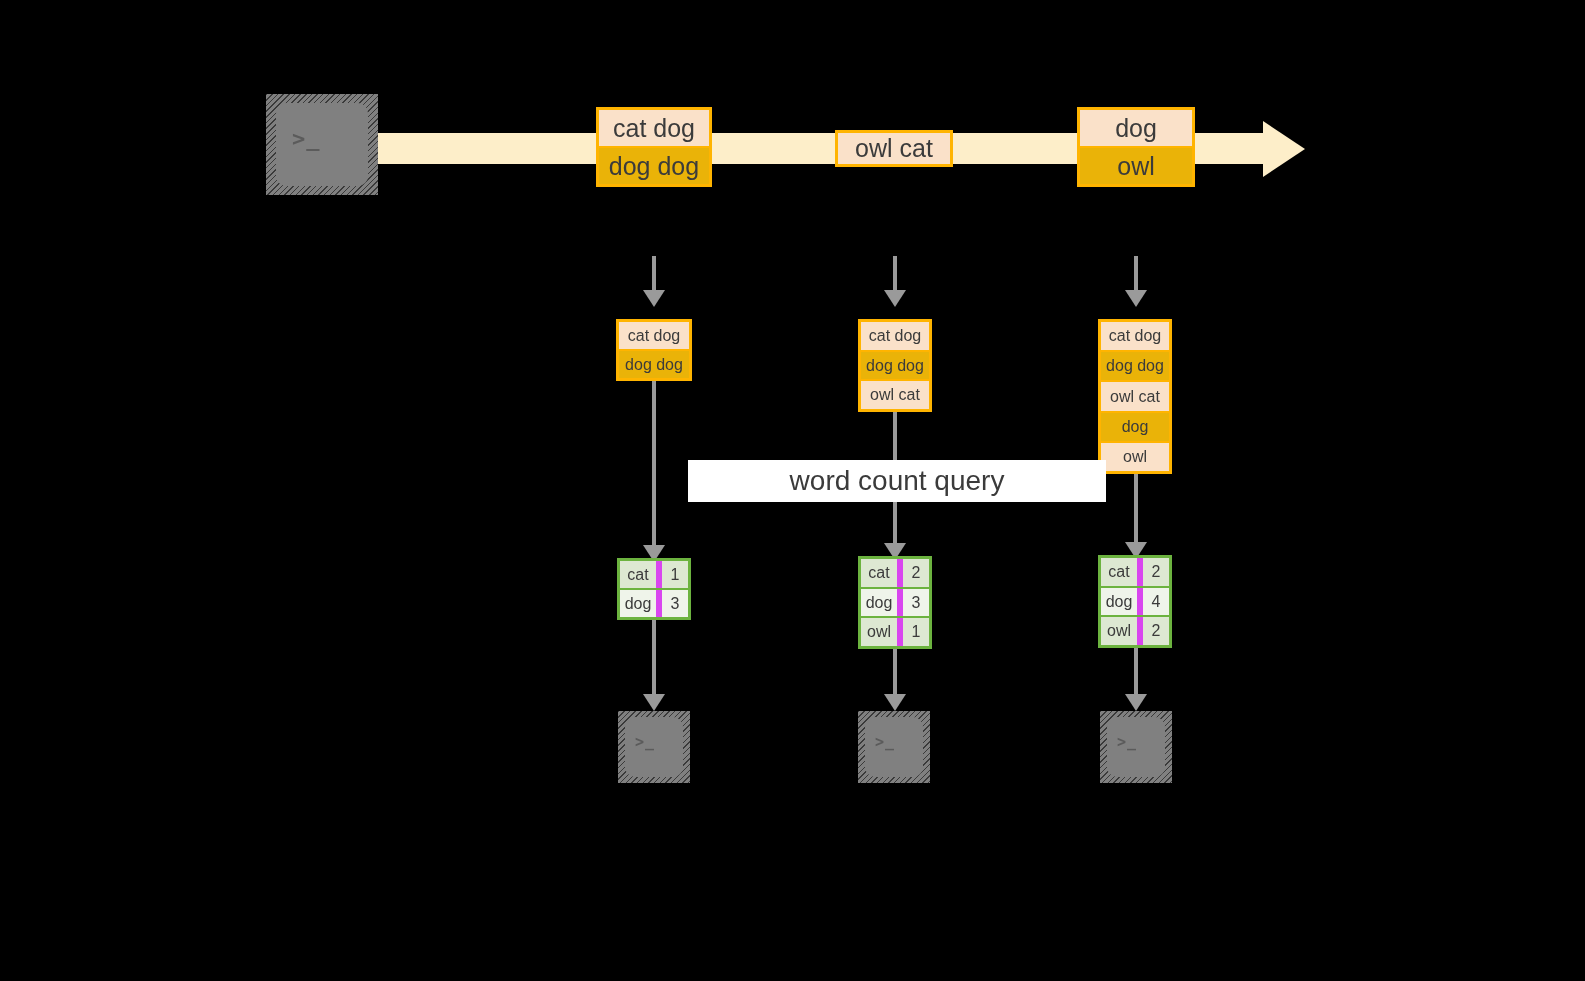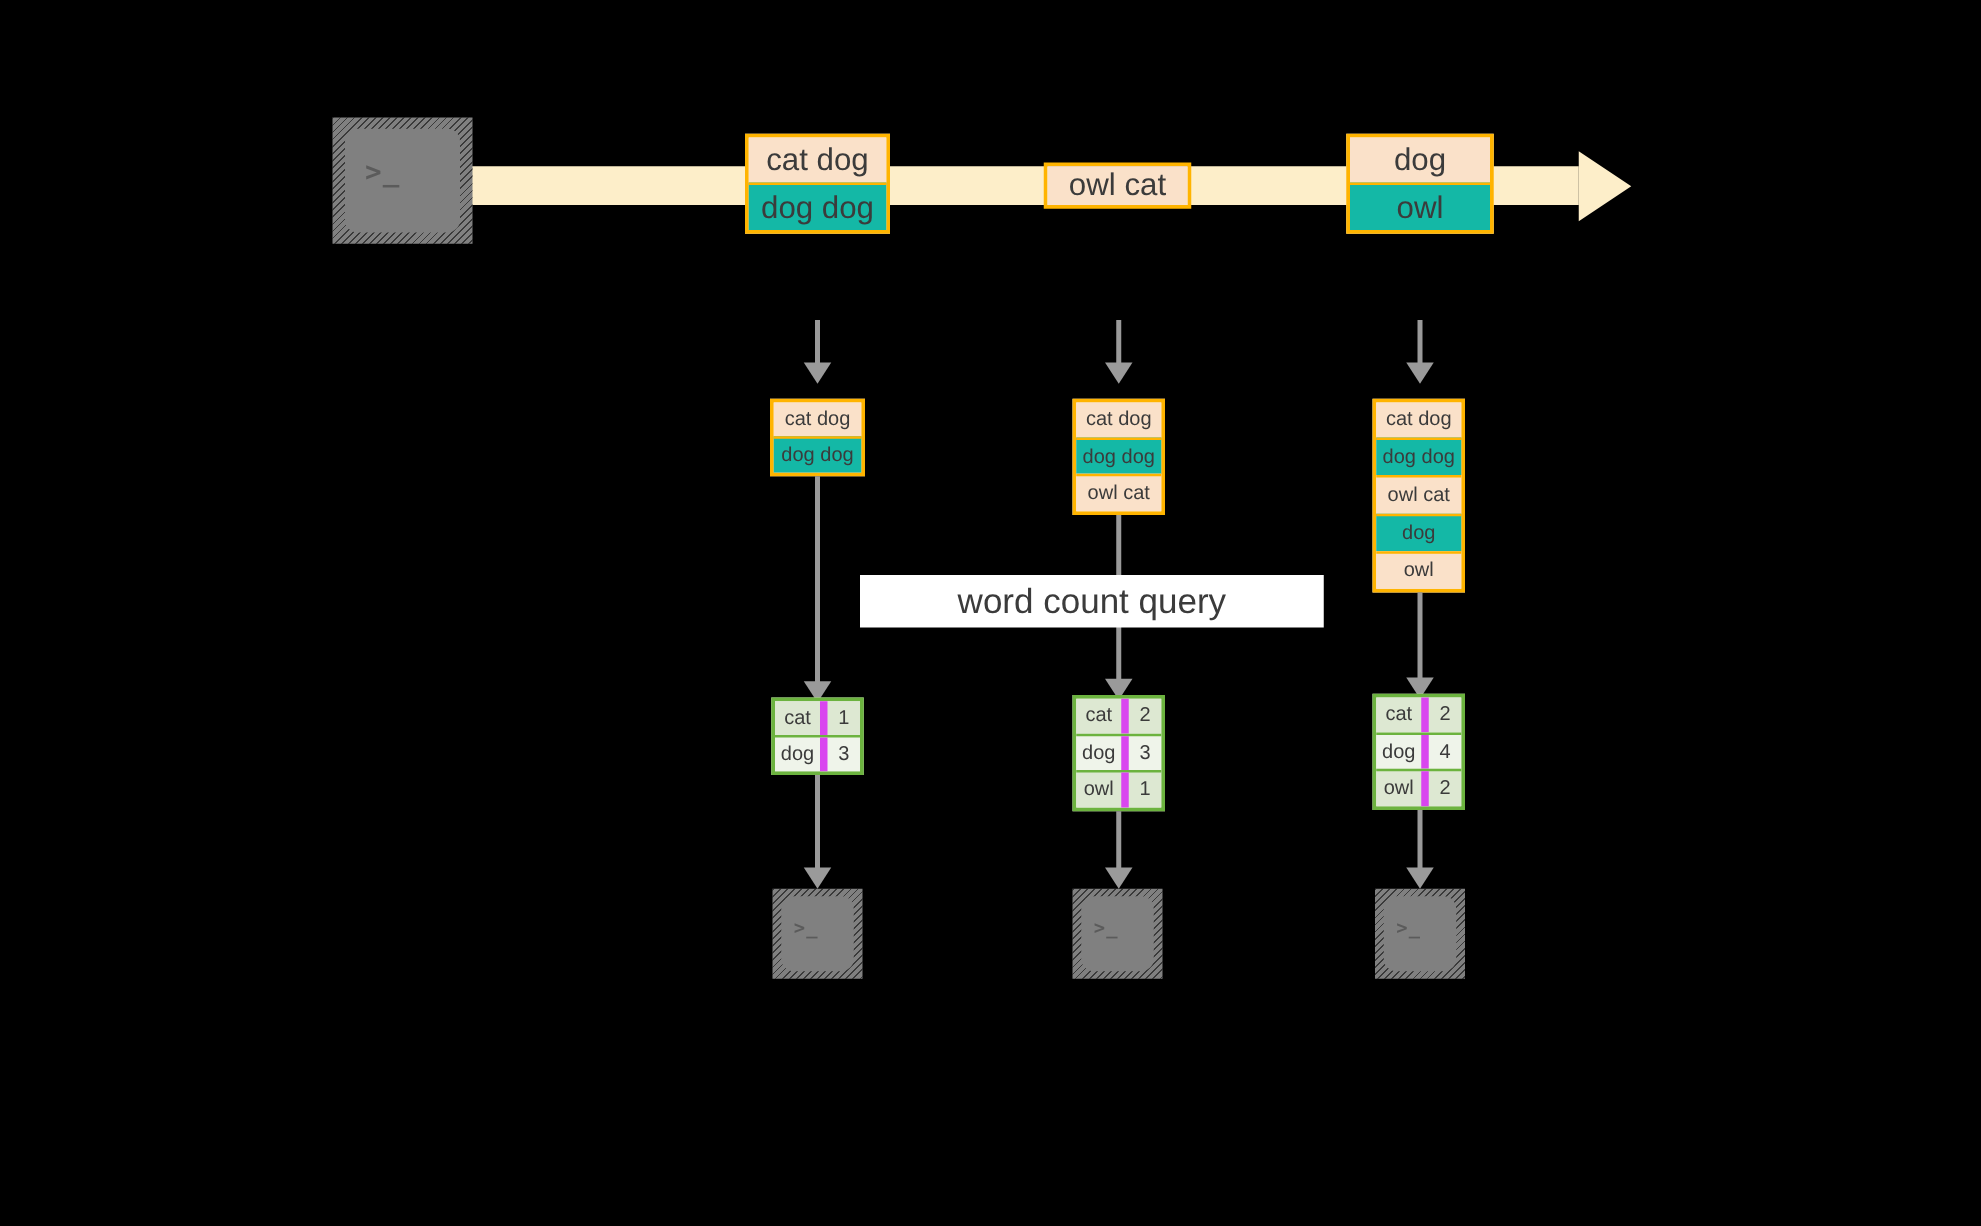--- a/index.html
+++ b/index.html
@@ -74,21 +74,21 @@
     align-items: center;
     justify-content: center;
     color: #3b3b3b;
     white-space: nowrap;
     box-sizing: border-box;
   }
   .ebox .row + .row {
     border-top: 2px solid #ffb400;
   }
   .ebox .row.dark  { background: #fae1c9; }
-  .ebox .row.light { background: #14b8a6; }
+  .ebox .row.light { background: #eab308; }
 
   
   .ebox.big .row    { font-size: 25px; }
   .ebox.small .row  { font-size: 16px; }
 
   
   .gtable {
     position: absolute;
     box-sizing: border-box;
     border: 3px solid #6cb33f;
@@ -269,15 +269,15 @@
   </div>
 
   <div class="vline" style="left:1134px; top:648px; height:50px;"></div>
   <div class="ahead" style="left:1125px; top:694px;"></div>
 
   <div class="terminal" style="left:1100px; top:711px; width:72px; height:72px;">
     <div class="inner" style="left:7px; top:6px; right:7px; bottom:6px;"></div>
     <div class="glyph" style="left:17px; top:24px; font-size:15px;">&gt;_</div>
   </div>
 
-  <div class="query-label" style="left:688px; top:460px; width:371px; height:42px;">word count query</div>
+  <div class="query-label" style="left:688px; top:460px; width:418px; height:42px;">word count query</div>
 
 </div>
 
 </body></html>

